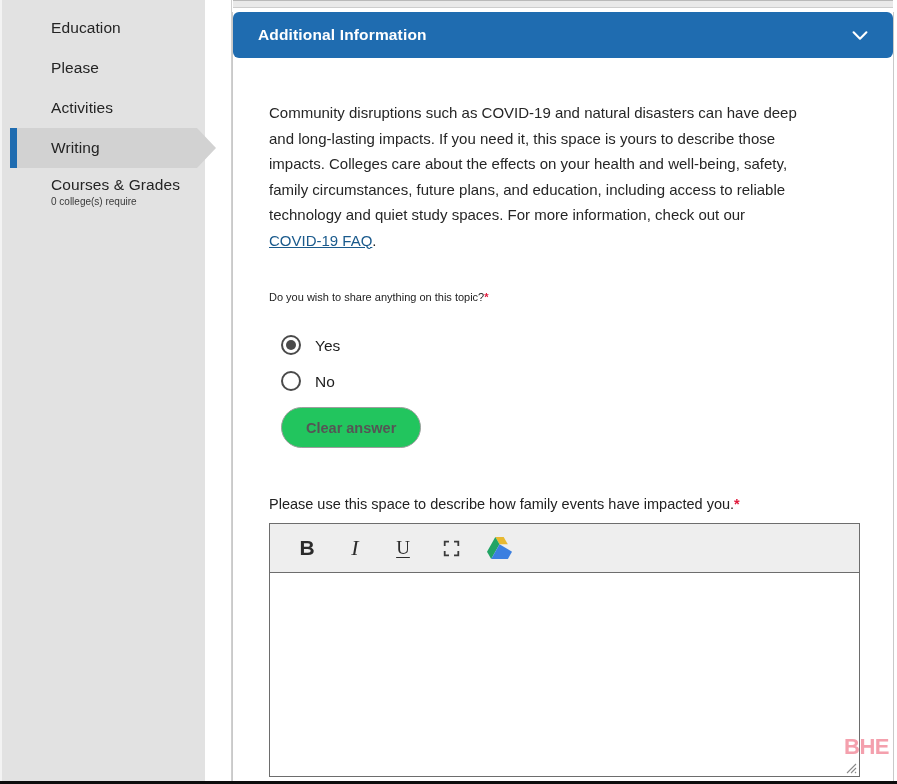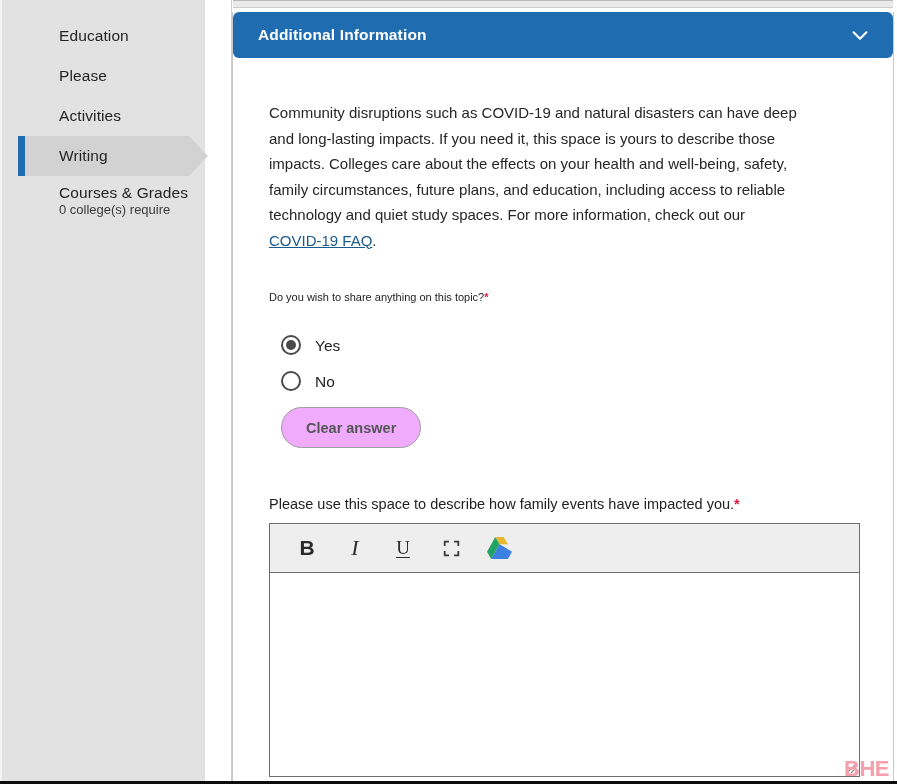--- a/index.html
+++ b/index.html
@@ -28,21 +28,21 @@
     width: 205px;
     flex: 0 0 205px;
     background: #e2e2e2;
     border-left: 2px solid #f3f3f3;
     box-sizing: border-box;
     padding-top: 0;
     position: relative;
   }
   .nav-list {
     list-style: none;
-    margin: 16px;
+    margin: 8px;
     padding: 0;
   }
   .nav-item {
     position: relative;
     height: 40px;
     display: flex;
     flex-direction: column;
     justify-content: center;
     padding-left: 41px;
     box-sizing: border-box;
@@ -51,21 +51,21 @@
   .nav-item.tall {
     height: 48px;
   }
   .nav-item .nav-label {
     font-size: 15.5px;
     line-height: 18px;
     letter-spacing: .1px;
     color: #242424;
   }
   .nav-item .nav-sub {
-    font-size: 13px;
+    font-size: 10px;
     line-height: 14px;
     color: #3a3a3a;
     margin-top: 1px;
   }
   .nav-item.active {
     background: #d2d2d2;
   }
   .nav-item.active::before {
     content: "";
     position: absolute;
@@ -200,21 +200,21 @@
     color: #1d1d1d;
     margin-left: 14px;
   }
 
   .clear-btn {
     margin: 16px 0 0 12px;
     height: 41px;
     padding: 0 24px;
     border-radius: 21px;
     border: 1px solid #9e9e9e;
-    background: #f0abfc;
+    background: #22c55e;
     color: #555555;
     font-size: 14.5px;
     font-weight: bold;
     font-family: "Liberation Sans", sans-serif;
     cursor: pointer;
   }
 
   
   .editor-block {
     margin-top: 46px;
@@ -298,21 +298,21 @@
     align-items: center;
     margin-top: 9px;
     font-size: 12.5px;
     color: #4a4a4a;
   }
 
   
   .watermark {
     position: absolute;
     right: 8px;
-    top: 756px;
+    top: 734px;
     font-size: 22px;
     font-weight: bold;
     letter-spacing: -0.5px;
     color: #f4a0ad;
     font-family: "Liberation Sans", sans-serif;
     pointer-events: none;
   }
   .bottom-rule {
     position: absolute;
     left: 0;

